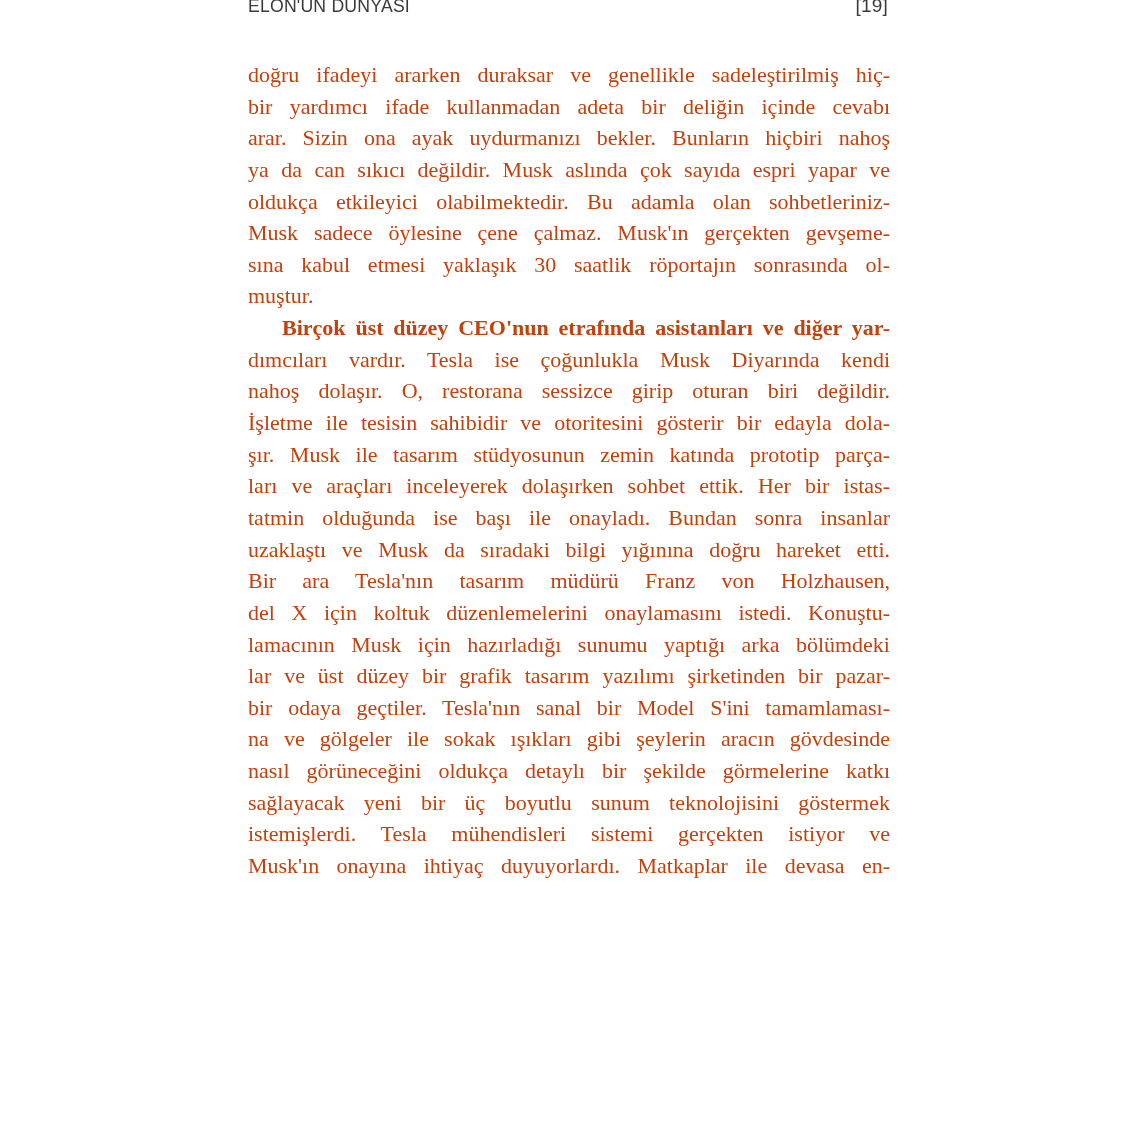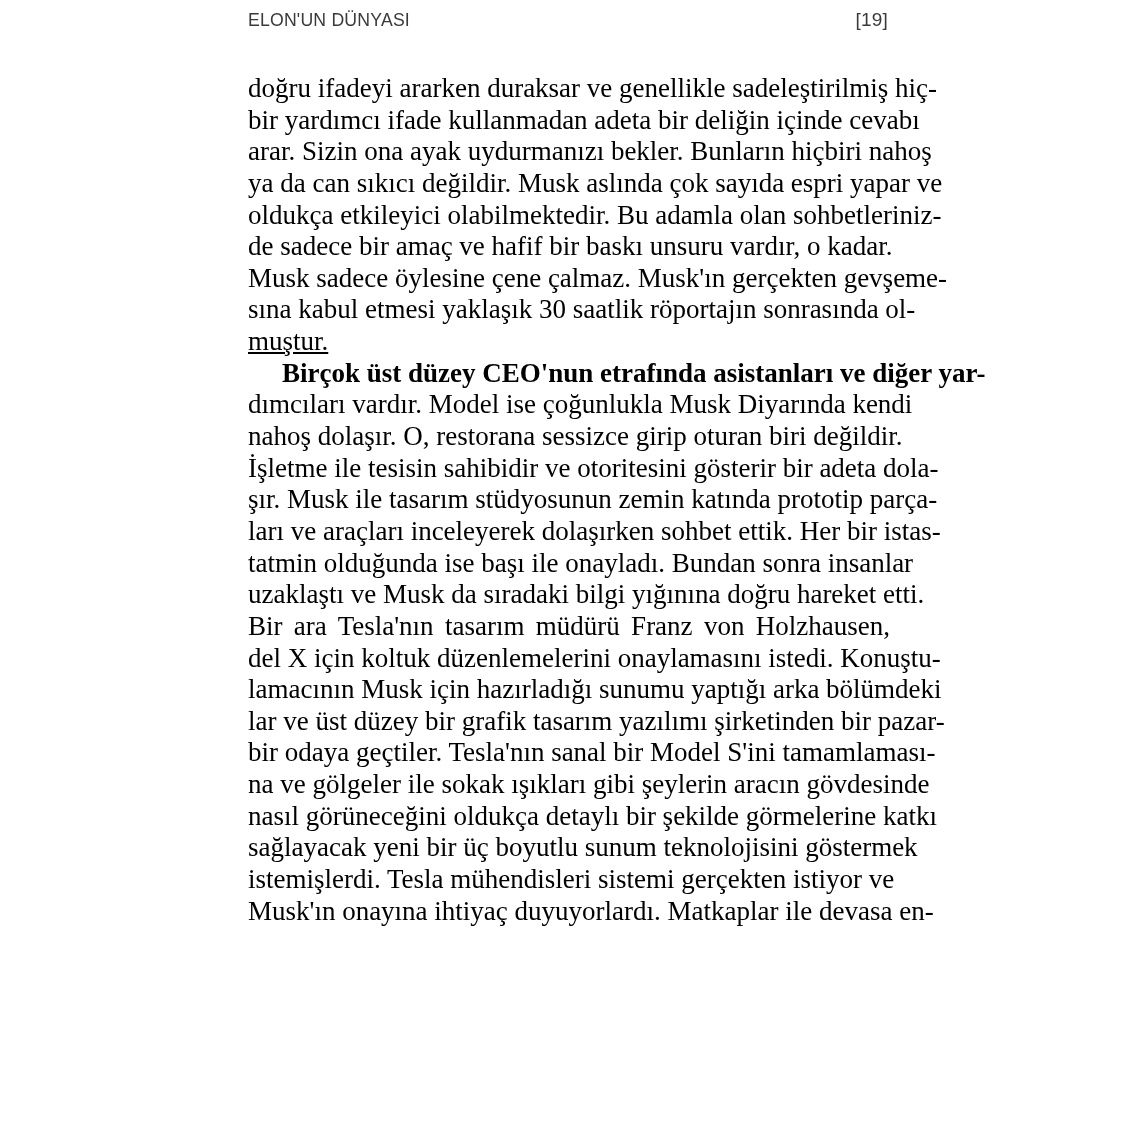--- a/index.html
+++ b/index.html
@@ -9,21 +9,21 @@
   }
   body {
     width: 1140px;
     height: 1140px;
     overflow: hidden;
     position: relative;
   }
   .page {
     position: absolute;
     left: 248px;
-    top: 14px;
+    top: 0;
     width: 642px;
     height: 1124px;
   }
   .running-header {
     position: absolute;
     left: 0;
     top: -5px;
     width: 642px;
     height: 30px;
     font-family: "Liberation Sans", sans-serif;
@@ -42,35 +42,34 @@
     position: absolute;
     right: 2px;
     top: 0;
   }
   .body-text {
     position: absolute;
     left: 0;
     top: 59px;
     width: 642px;
     font-family: "Liberation Serif", serif;
-    font-size: 27px;
-    color: #000000;
+    font-size: 22px;
+    color: #c2410c;
   }
   .line {
     display: block;
     height: 31.65px;
     line-height: 31.65px;
     text-align: justify;
     text-align-last: justify;
     white-space: nowrap;
     overflow: visible;
   }
   .line.last {
     text-align-last: left;
-    text-decoration: underline;
   }
   .line.indent {
     padding-left: 34px;
     font-weight: bold;
   }
 </style>
 </head>
 <body>
 
 <div class="page">
@@ -79,30 +78,29 @@
     <span class="page-number">[19]</span>
   </div>
 
   <div class="body-text" id="body-text">
       <div>
         <span class="line">doğru ifadeyi ararken duraksar ve genellikle sadeleştirilmiş hiç-</span>
         <span class="line">bir yardımcı ifade kullanmadan adeta bir deliğin içinde cevabı</span>
         <span class="line">arar. Sizin ona ayak uydurmanızı bekler. Bunların hiçbiri nahoş</span>
         <span class="line">ya da can sıkıcı değildir. Musk aslında çok sayıda espri yapar ve</span>
         <span class="line">oldukça etkileyici olabilmektedir. Bu adamla olan sohbetleriniz-</span>
-        <span class="line">de sadece bir amaç ve hafif bir baskı unsuru vardır, o kadar.</span>
         <span class="line">Musk sadece öylesine çene çalmaz. Musk'ın gerçekten gevşeme-</span>
         <span class="line">sına kabul etmesi yaklaşık 30 saatlik röportajın sonrasında ol-</span>
         <span class="line last">muştur.</span>
       </div>
       <div>
         <span class="line indent">Birçok üst düzey CEO'nun etrafında asistanları ve diğer yar-</span>
-        <span class="line">dımcıları vardır. Model ise çoğunlukla Musk Diyarında kendi</span>
+        <span class="line">dımcıları vardır. Tesla ise çoğunlukla Musk Diyarında kendi</span>
         <span class="line">nahoş dolaşır. O, restorana sessizce girip oturan biri değildir.</span>
-        <span class="line">İşletme ile tesisin sahibidir ve otoritesini gösterir bir adeta dola-</span>
+        <span class="line">İşletme ile tesisin sahibidir ve otoritesini gösterir bir edayla dola-</span>
         <span class="line">şır. Musk ile tasarım stüdyosunun zemin katında prototip parça-</span>
         <span class="line">ları ve araçları inceleyerek dolaşırken sohbet ettik. Her bir istas-</span>
         <span class="line">tatmin olduğunda ise başı ile onayladı. Bundan sonra insanlar</span>
         <span class="line">uzaklaştı ve Musk da sıradaki bilgi yığınına doğru hareket etti.</span>
         <span class="line">Bir ara Tesla'nın tasarım müdürü Franz von Holzhausen,</span>
         <span class="line">del X için koltuk düzenlemelerini onaylamasını istedi. Konuştu-</span>
         <span class="line">lamacının Musk için hazırladığı sunumu yaptığı arka bölümdeki</span>
         <span class="line">lar ve üst düzey bir grafik tasarım yazılımı şirketinden bir pazar-</span>
         <span class="line">bir odaya geçtiler. Tesla'nın sanal bir Model S'ini tamamlaması-</span>
         <span class="line">na ve gölgeler ile sokak ışıkları gibi şeylerin aracın gövdesinde</span>

